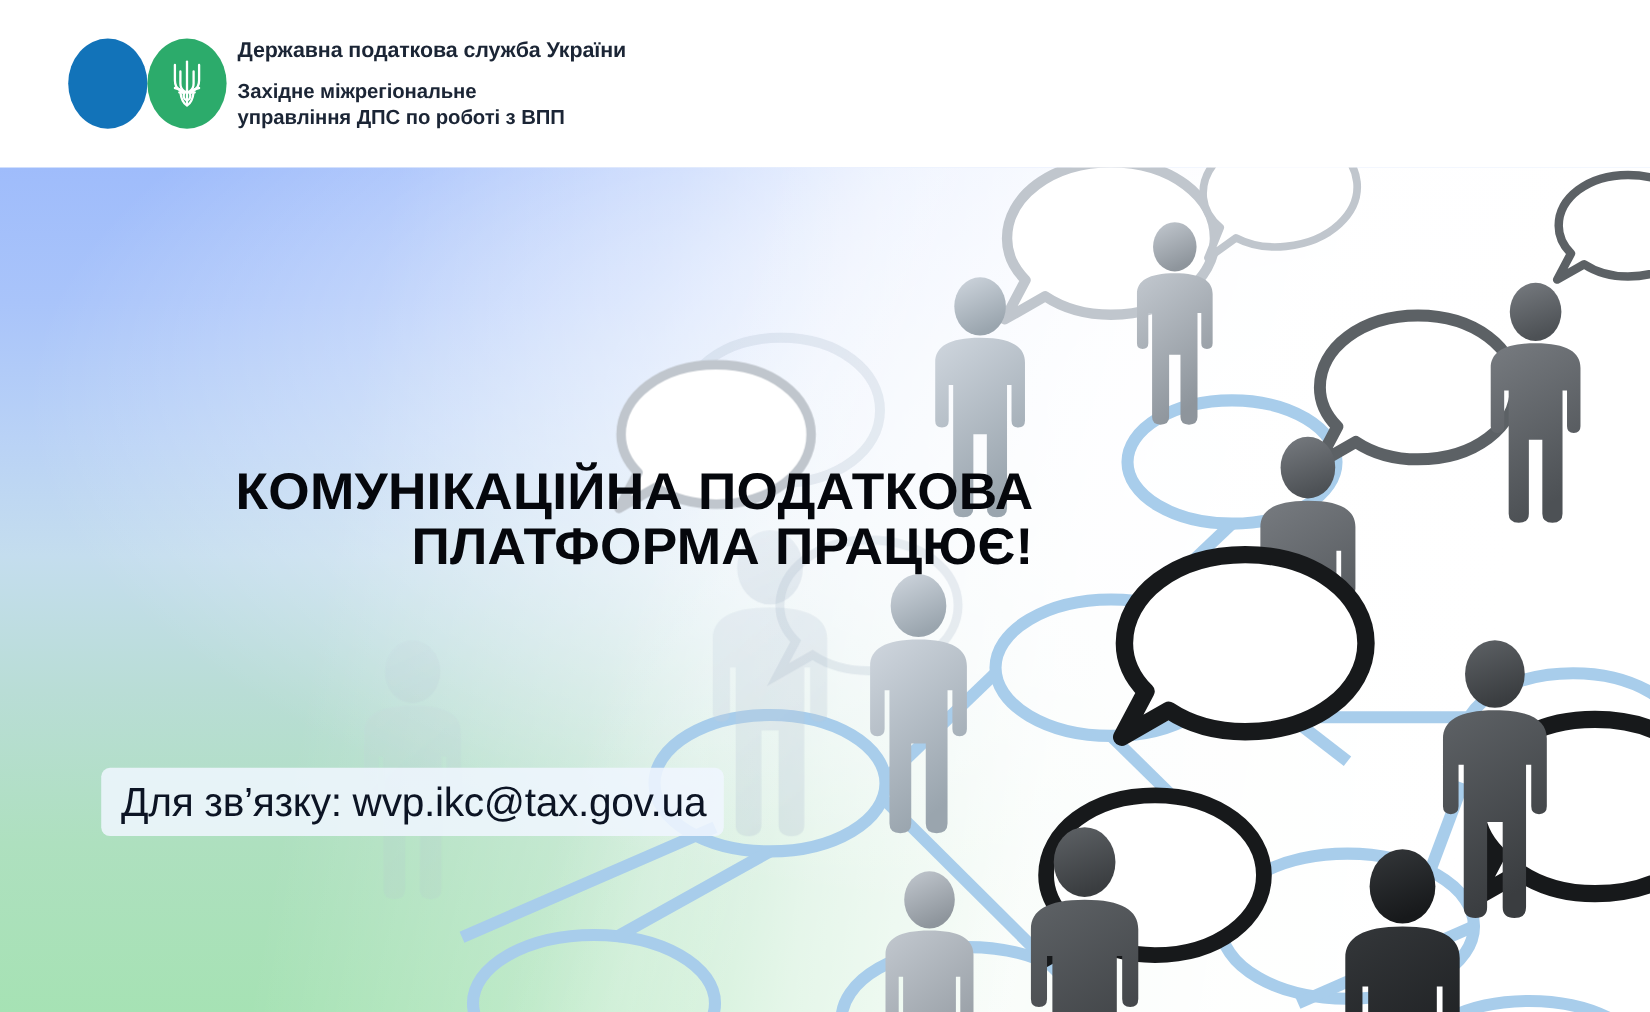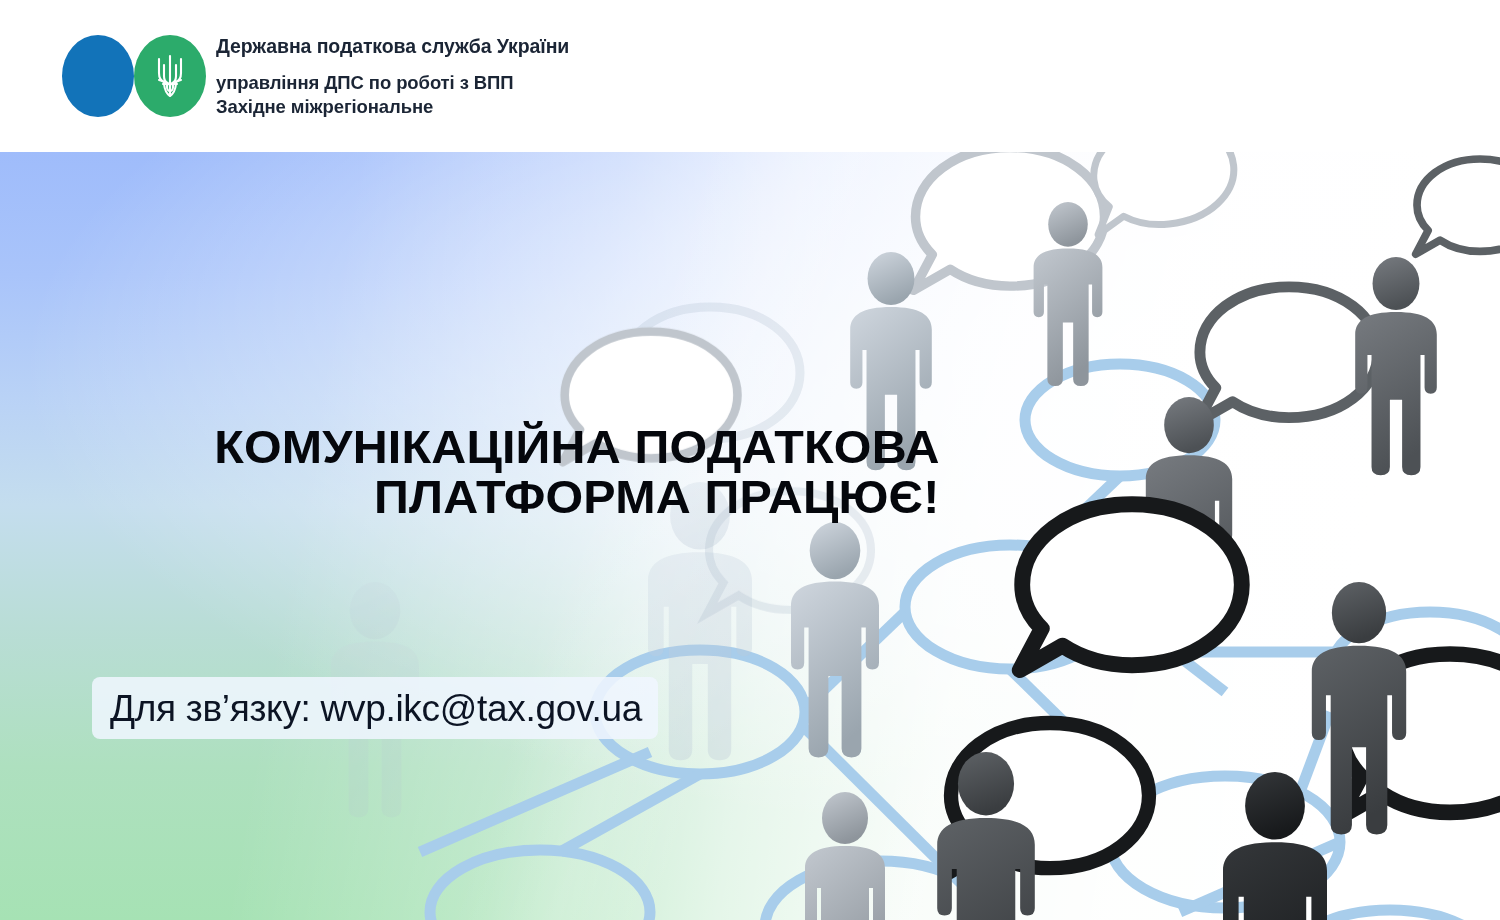--- a/index.html
+++ b/index.html
@@ -171,21 +171,21 @@
     text-transform: uppercase;
     transform: scaleX(1.03);
     transform-origin: left center;
     pointer-events: auto;
   }
   .headline span { display: block; white-space: nowrap; }
 
   .email-box {
     position: absolute;
     left: 92px;
-    top: 525px;
+    top: 546px;
     height: 62px;
     padding: 0 16px 0 18px;
     display: inline-flex;
     align-items: center;
     background: rgba(240,246,255,0.86);
     border-radius: 8px;
     pointer-events: auto;
   }
   .email-text {
     color: #0c1424;
@@ -218,22 +218,22 @@
           <path d="M16 66 L44 66"></path>
           <path d="M18 66 Q20 84 30 90 Q40 84 42 66"></path>
           <ellipse cx="30" cy="72" rx="6" ry="8"></ellipse>
         </g>
       </svg>
     </div>
 
     <div class="org-text">
       <div class="org-line-1">Державна податкова служба України</div>
       <div class="org-line-2">
+        <span>Західне міжрегіональне</span>
         <span>управління ДПС по роботі з ВПП</span>
-        <span>Західне міжрегіональне</span>
       </div>
     </div>
 
   </div>
 
   <div class="stage">
 
     <div class="bg-base"></div>
     <div class="bg-wash"></div>
     <div class="bg-wash2"></div>

